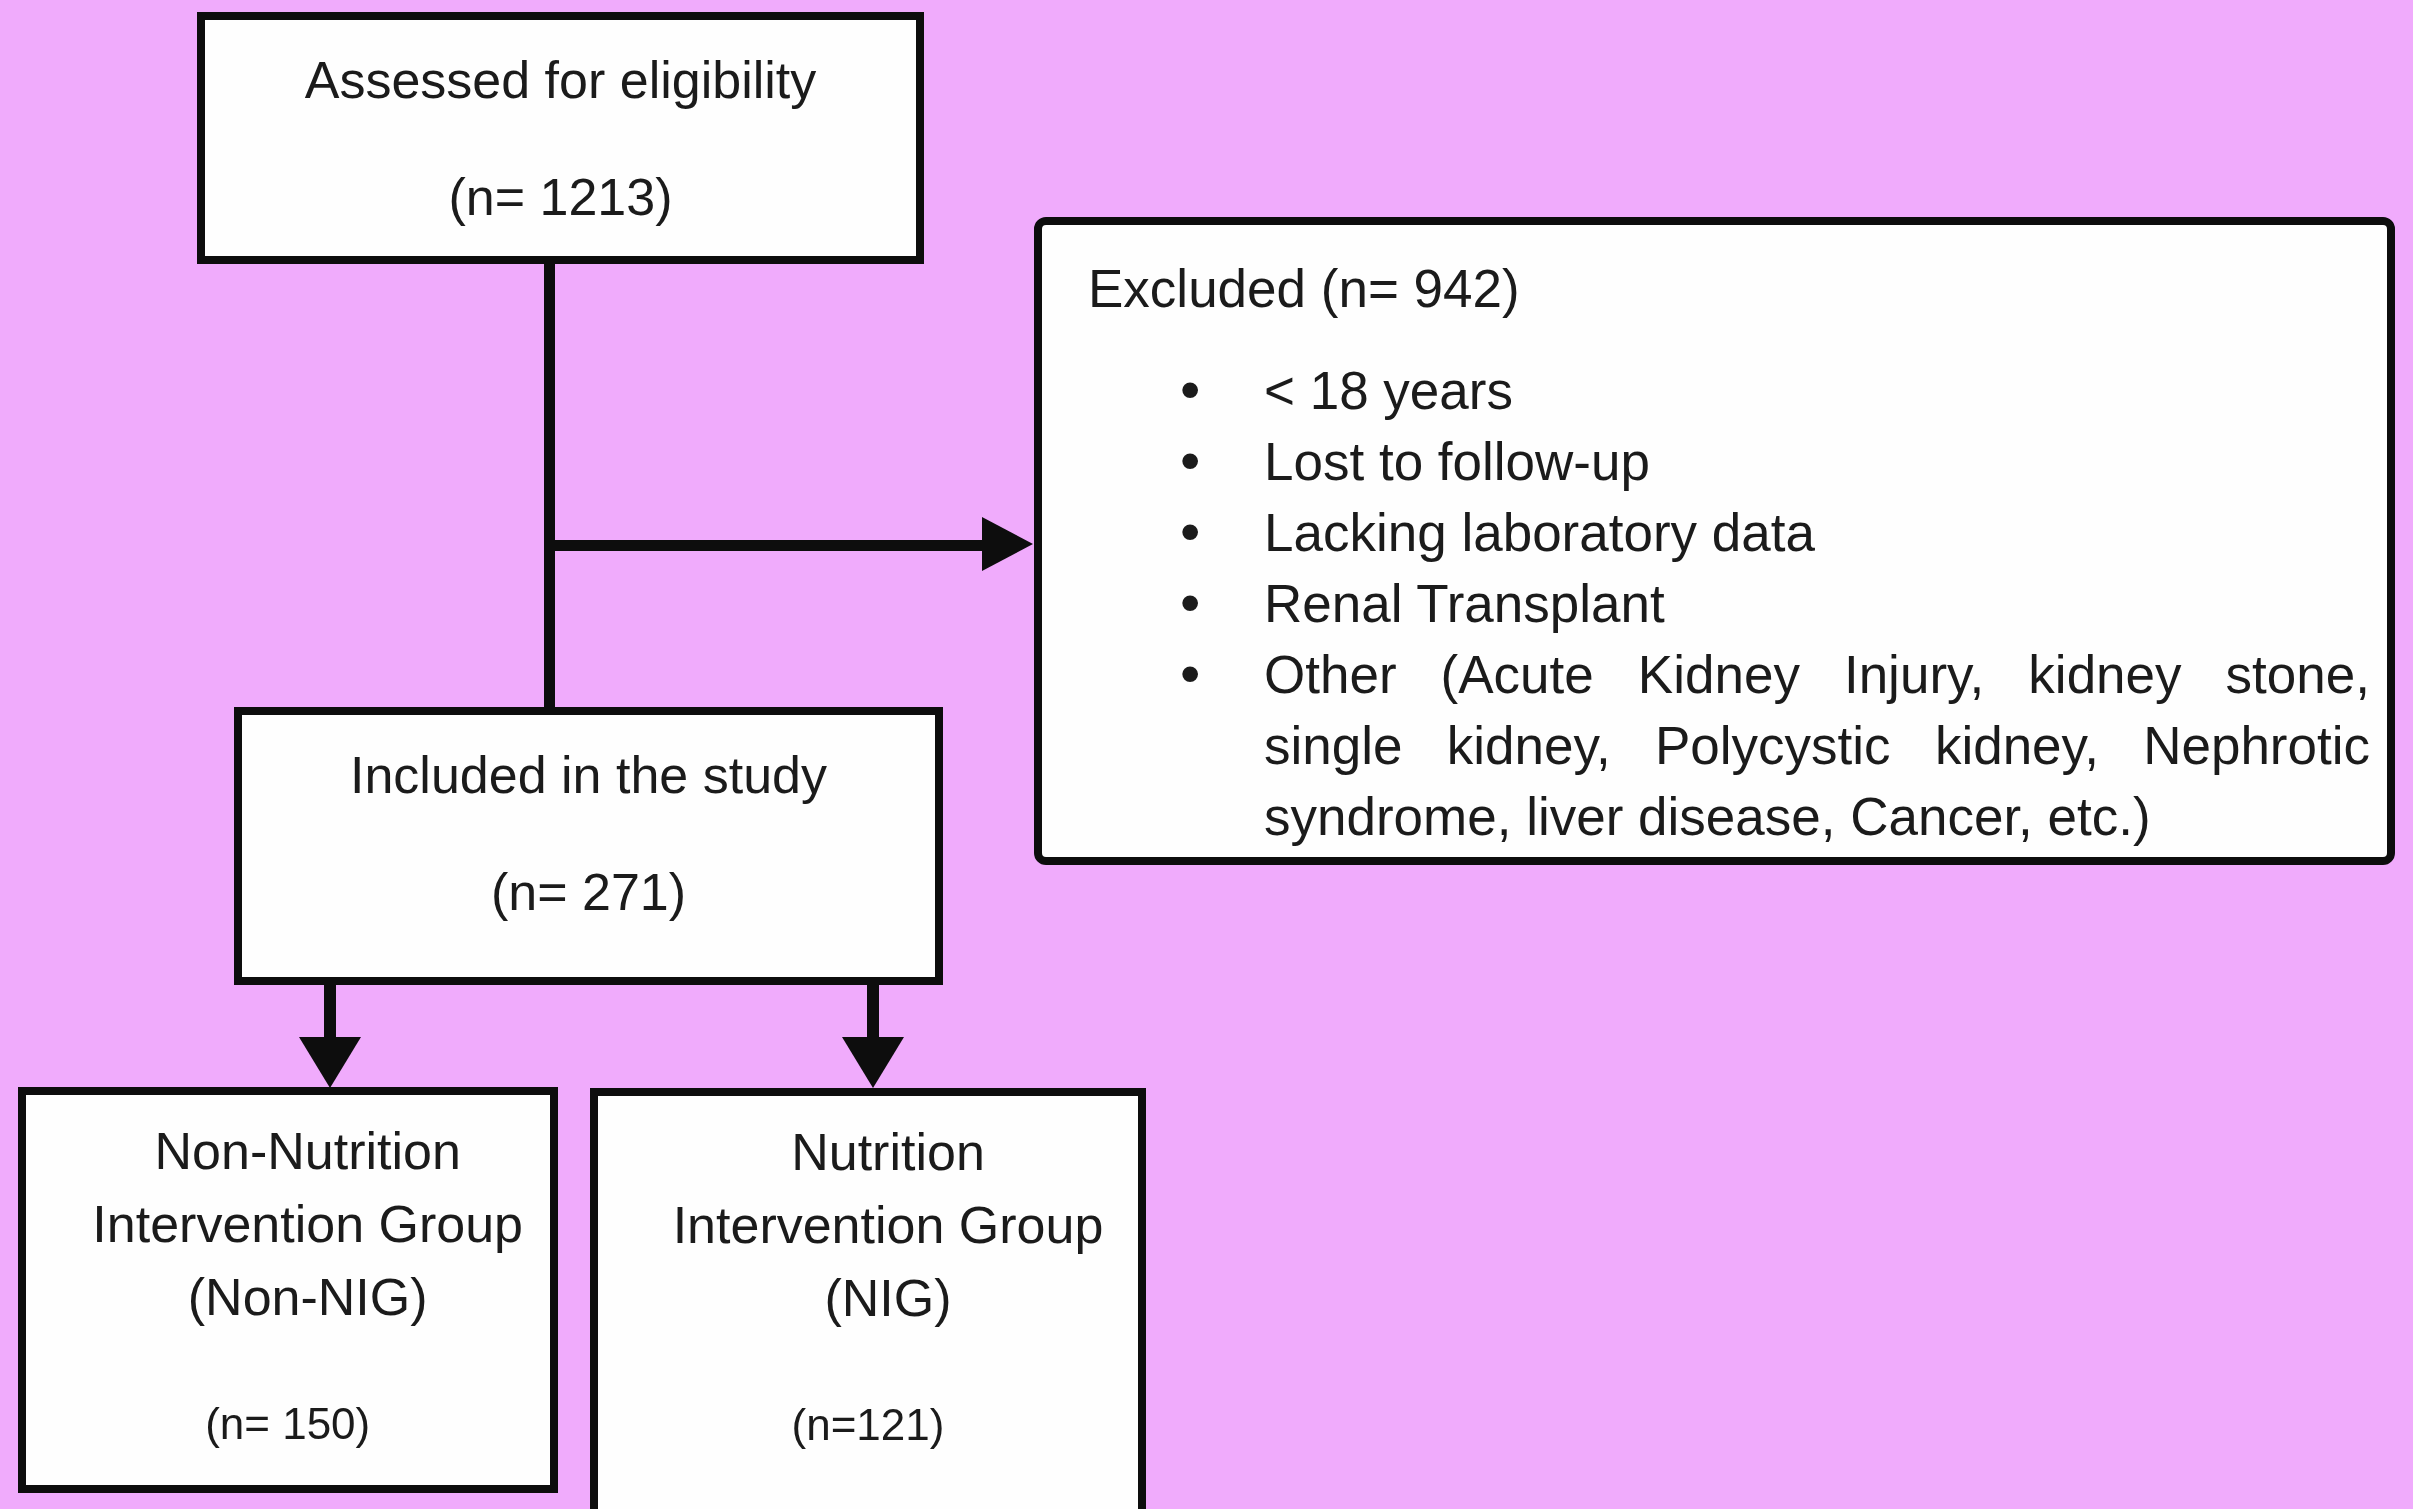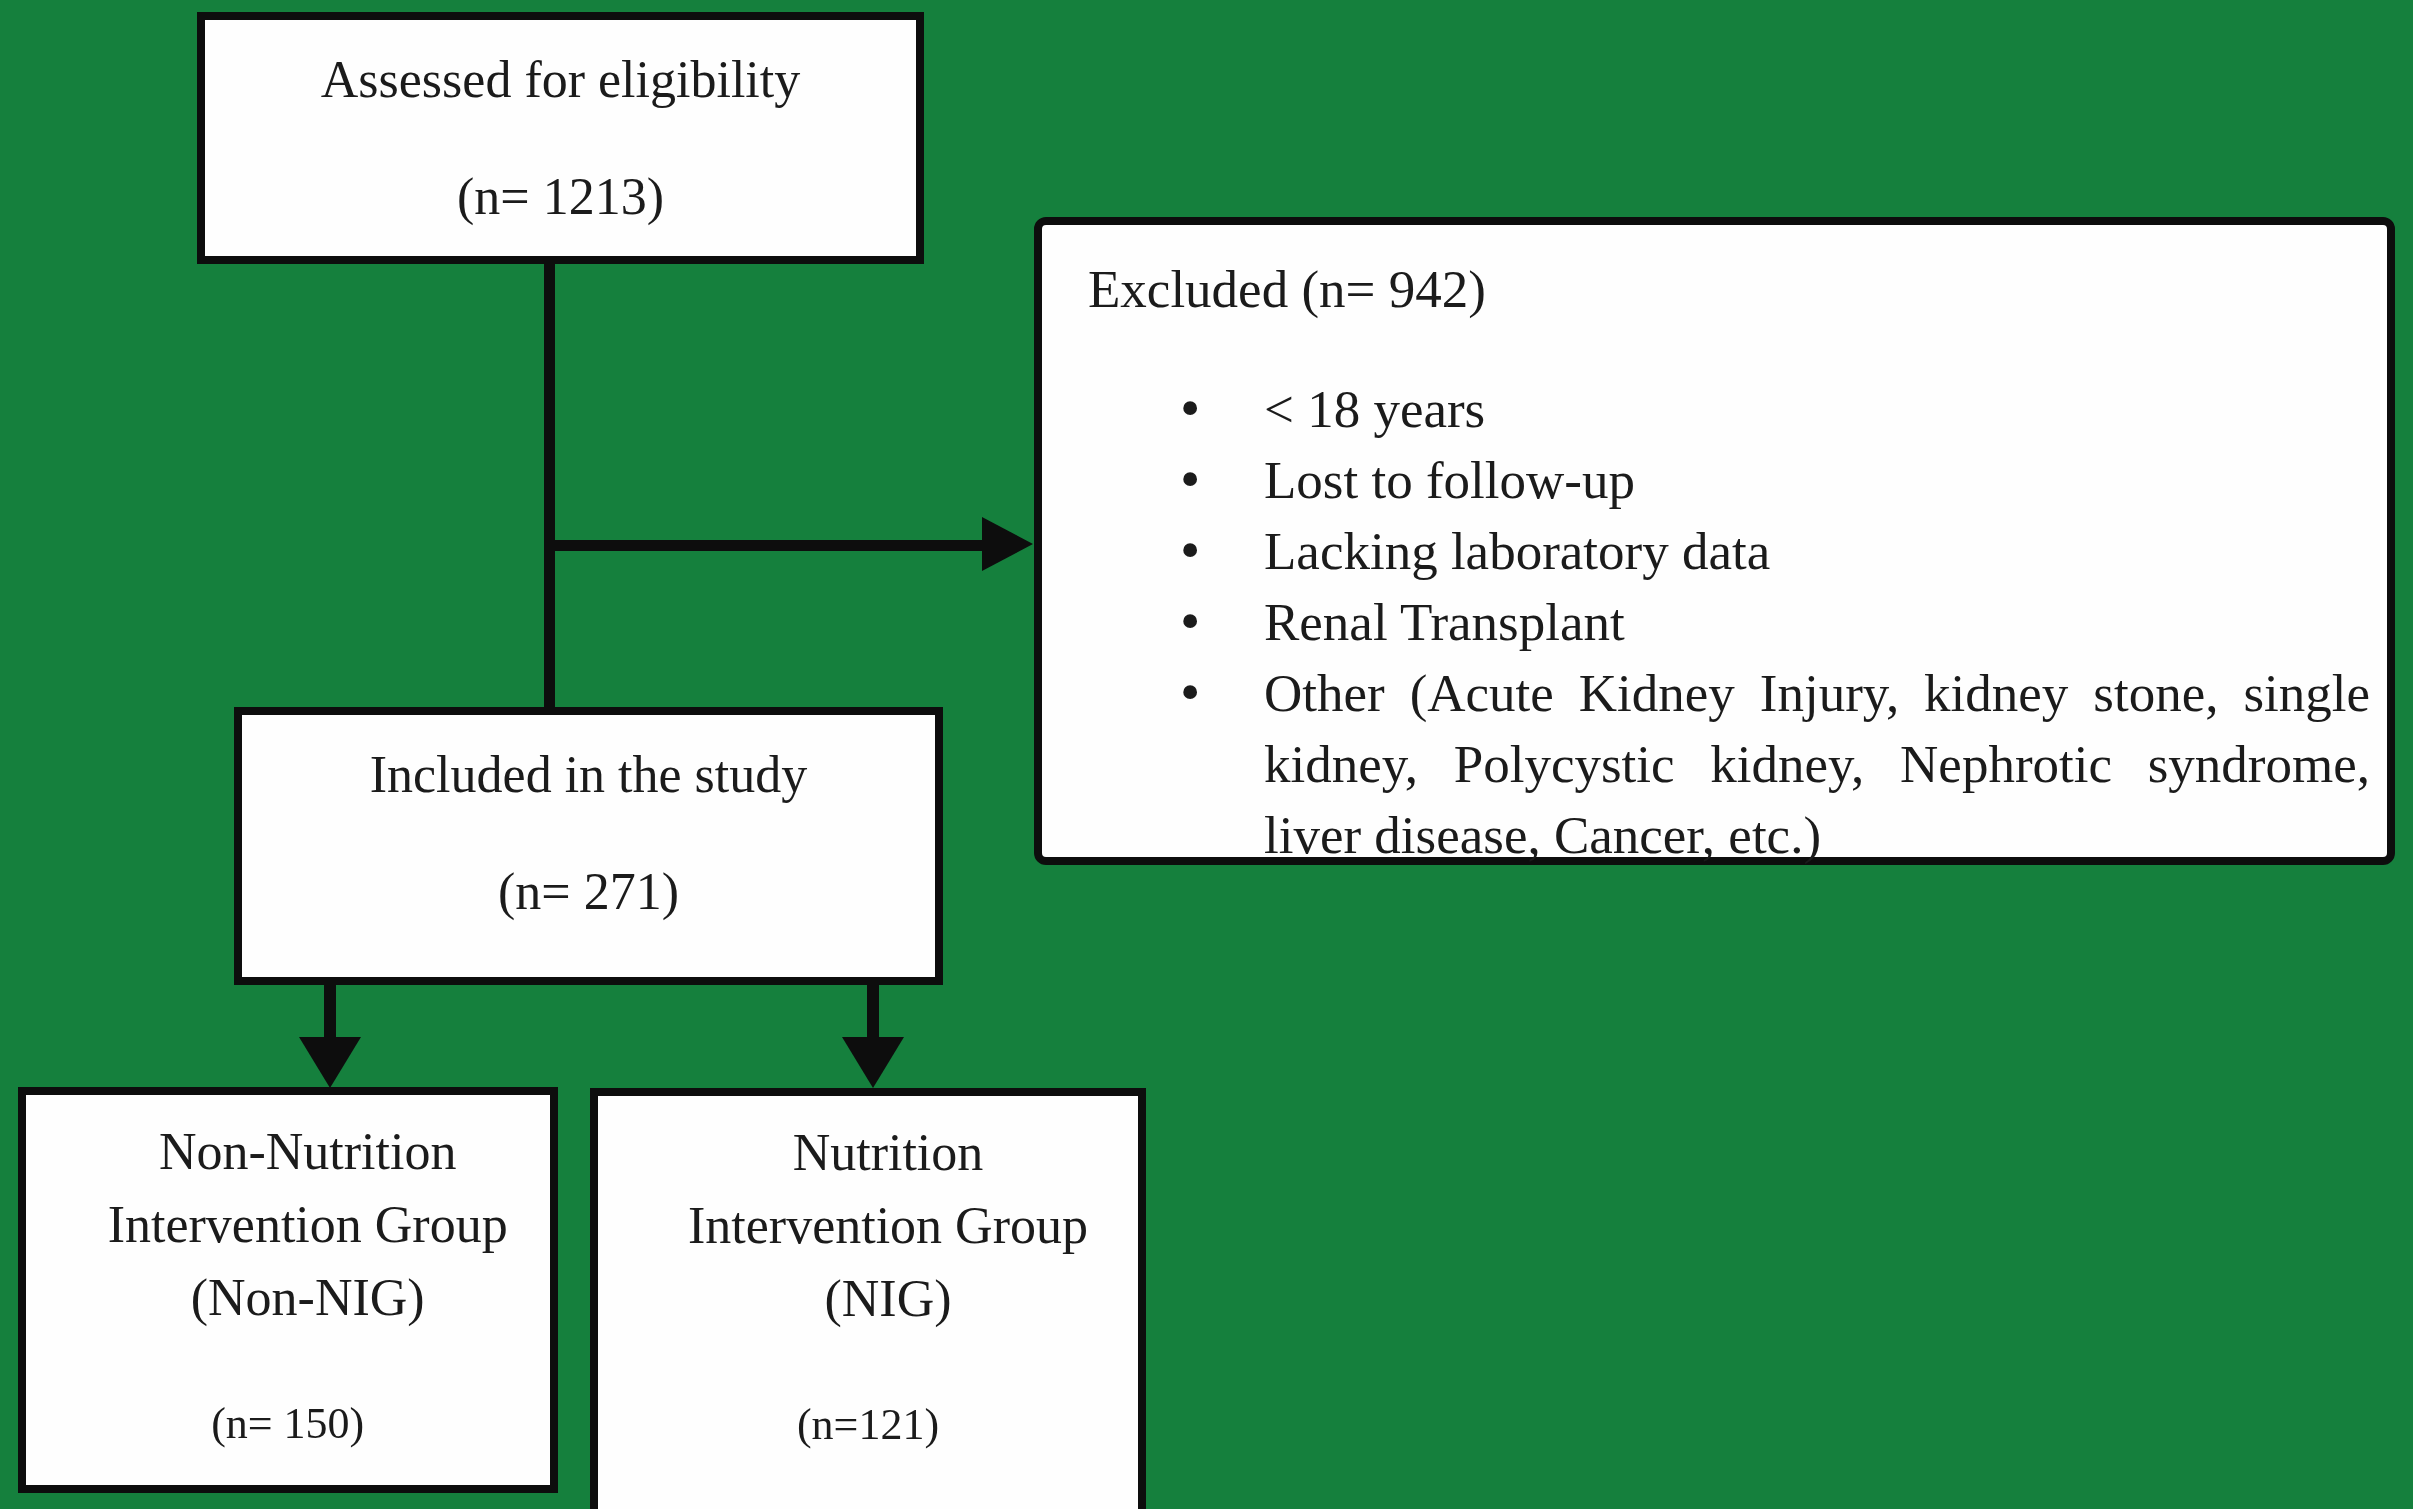--- a/index.html
+++ b/index.html
@@ -4,22 +4,22 @@
 <style>
   html, body {
     margin: 0;
     padding: 0;
     background: #ffffff;
   }
   .canvas {
     position: relative;
     width: 2413px;
     height: 1510px;
-    background: #15803d;
-    font-family: Liberation Serif, serif;
+    background: #f0abfc;
+    font-family: Liberation Sans, sans-serif;
     color: #1b1b1b;
     overflow: hidden;
   }
   .box {
     position: absolute;
     box-sizing: border-box;
     background: #fefefe;
     border: 8px solid #0d0d0d;
   }
   .center-text { text-align: center; }
@@ -48,21 +48,21 @@
     margin-top: 53px;
   }
 
   
   .excl-header {
     font-size: 53px;
     line-height: 64px;
     padding: 32px 0 0 46px;
   }
   .excl-list {
-    margin: 53px 0 0 0;
+    margin: 34px 0 0 0;
     padding: 0 17px 0 222px;
     list-style: none;
   }
   .excl-list li {
     position: relative;
     font-size: 53px;
     line-height: 71px;
   }
   .excl-list li::before {
     content: "\2022";

